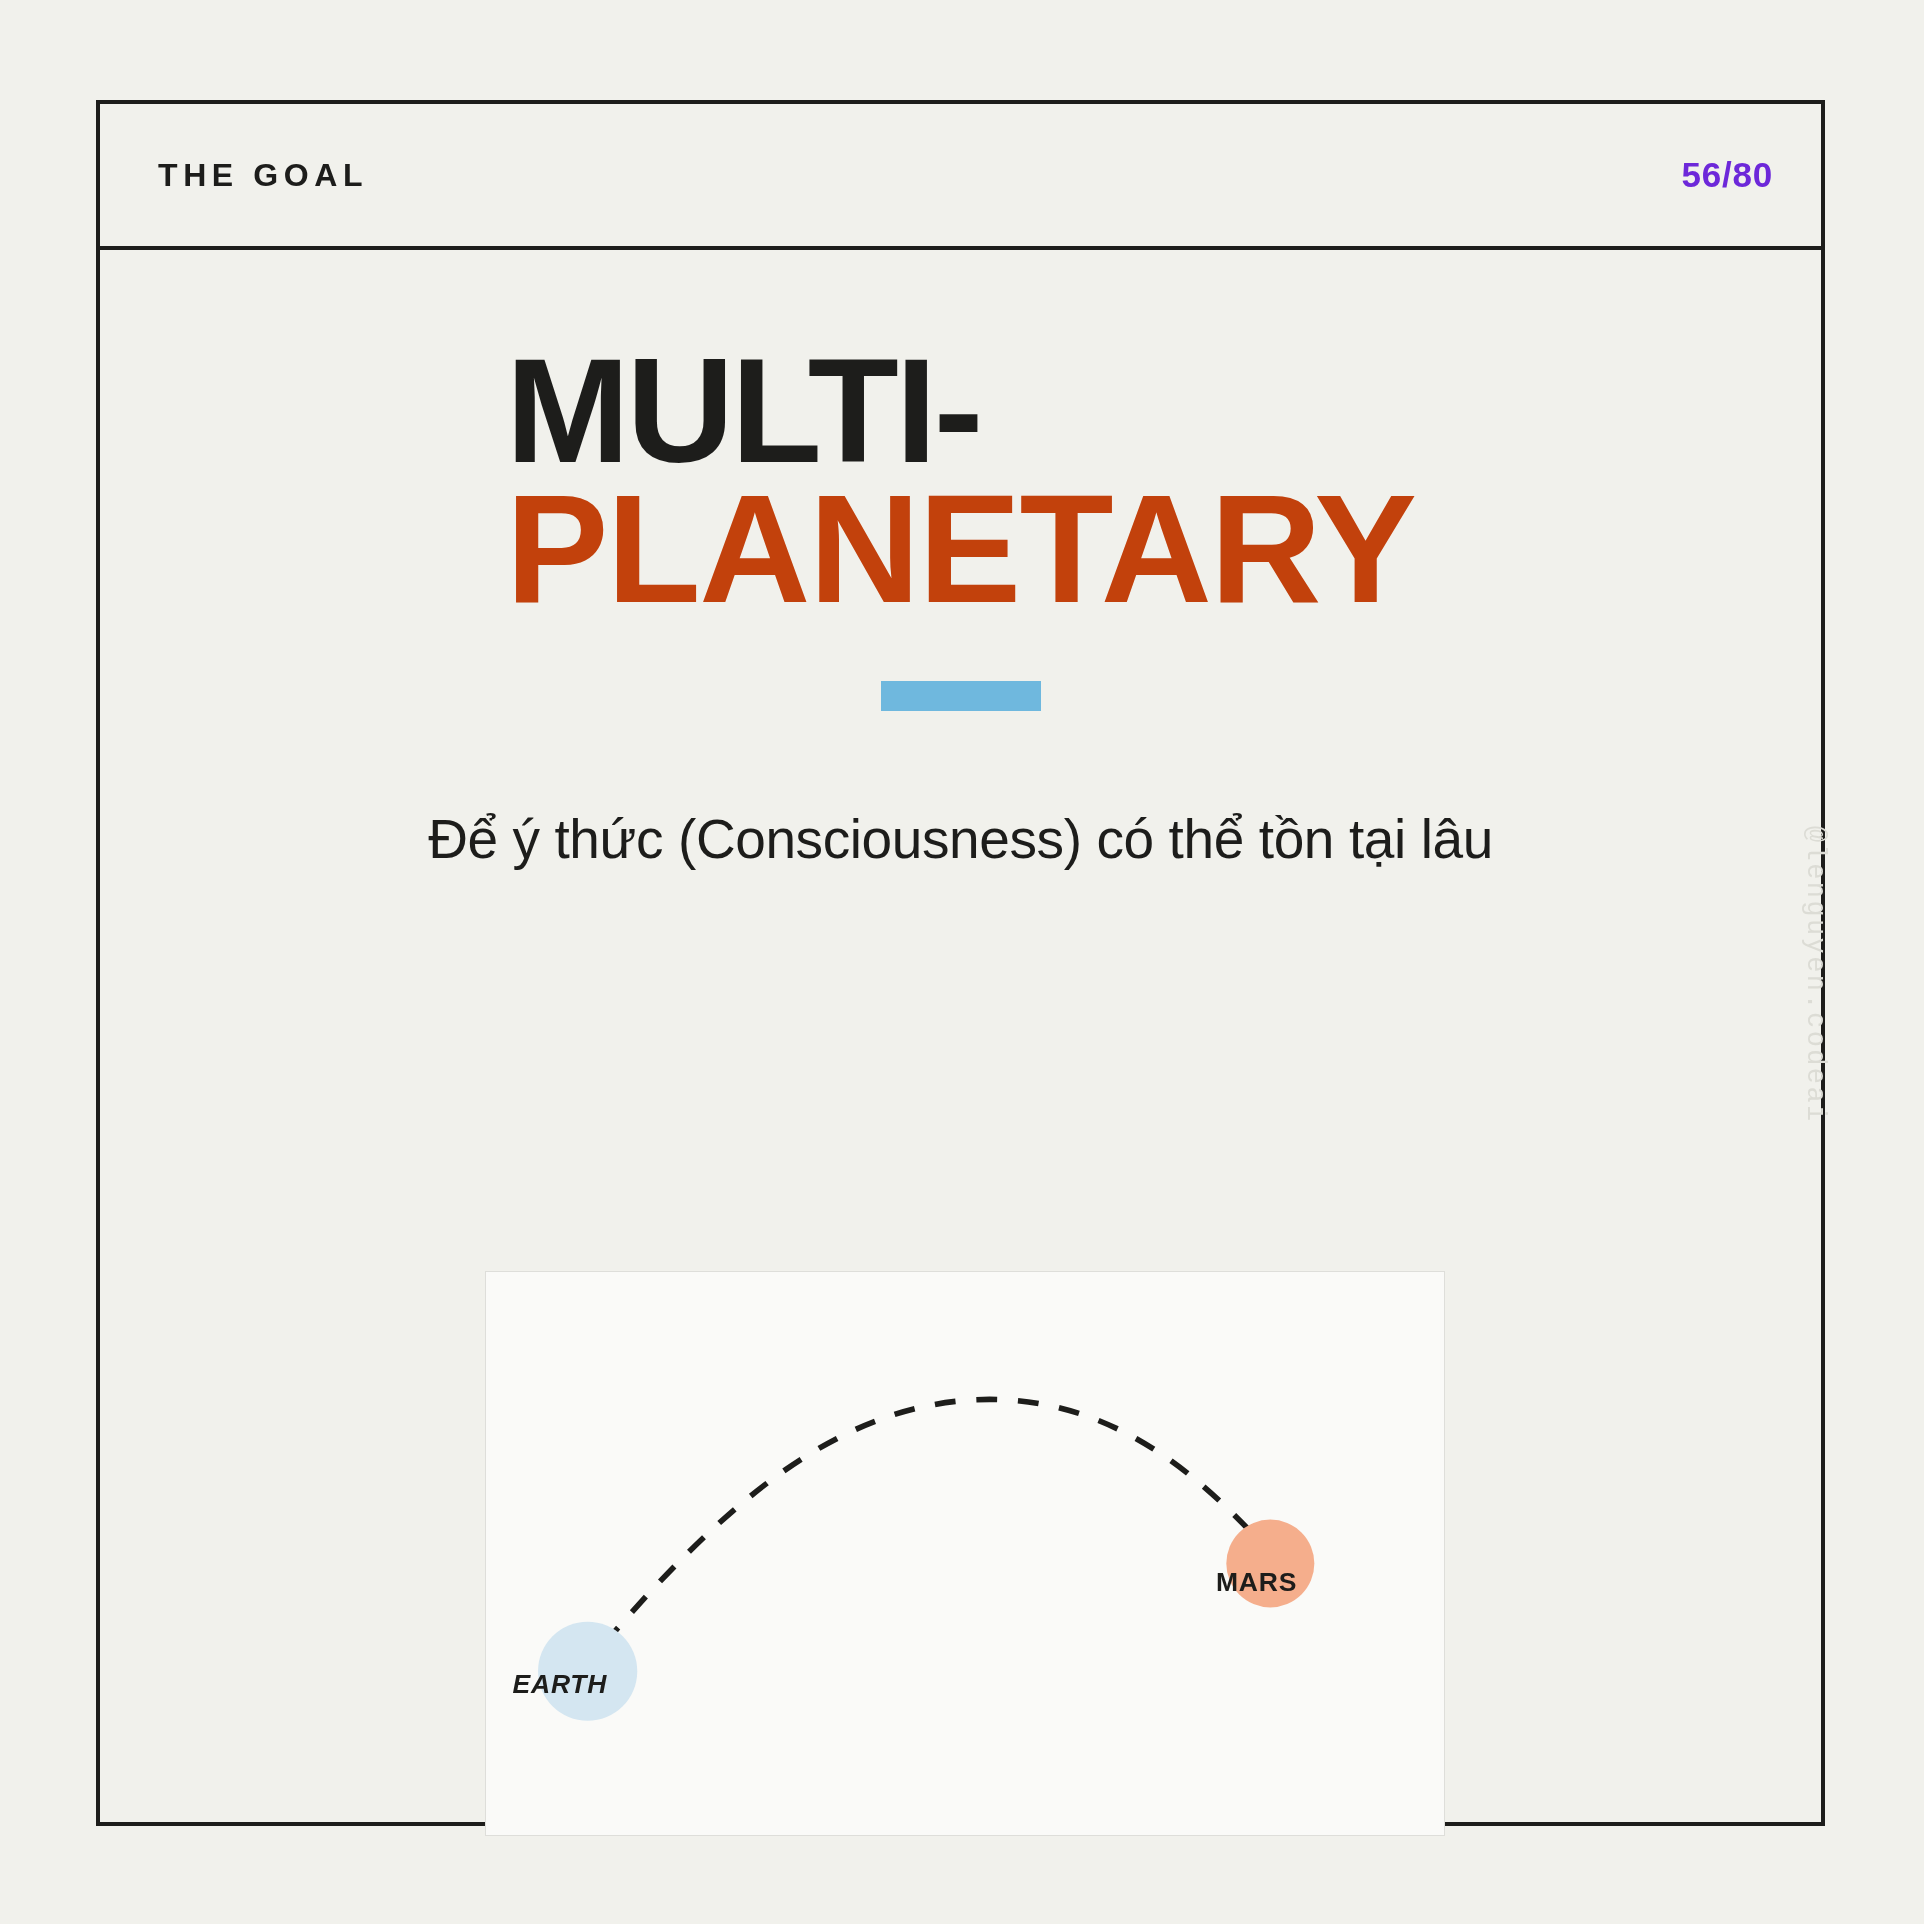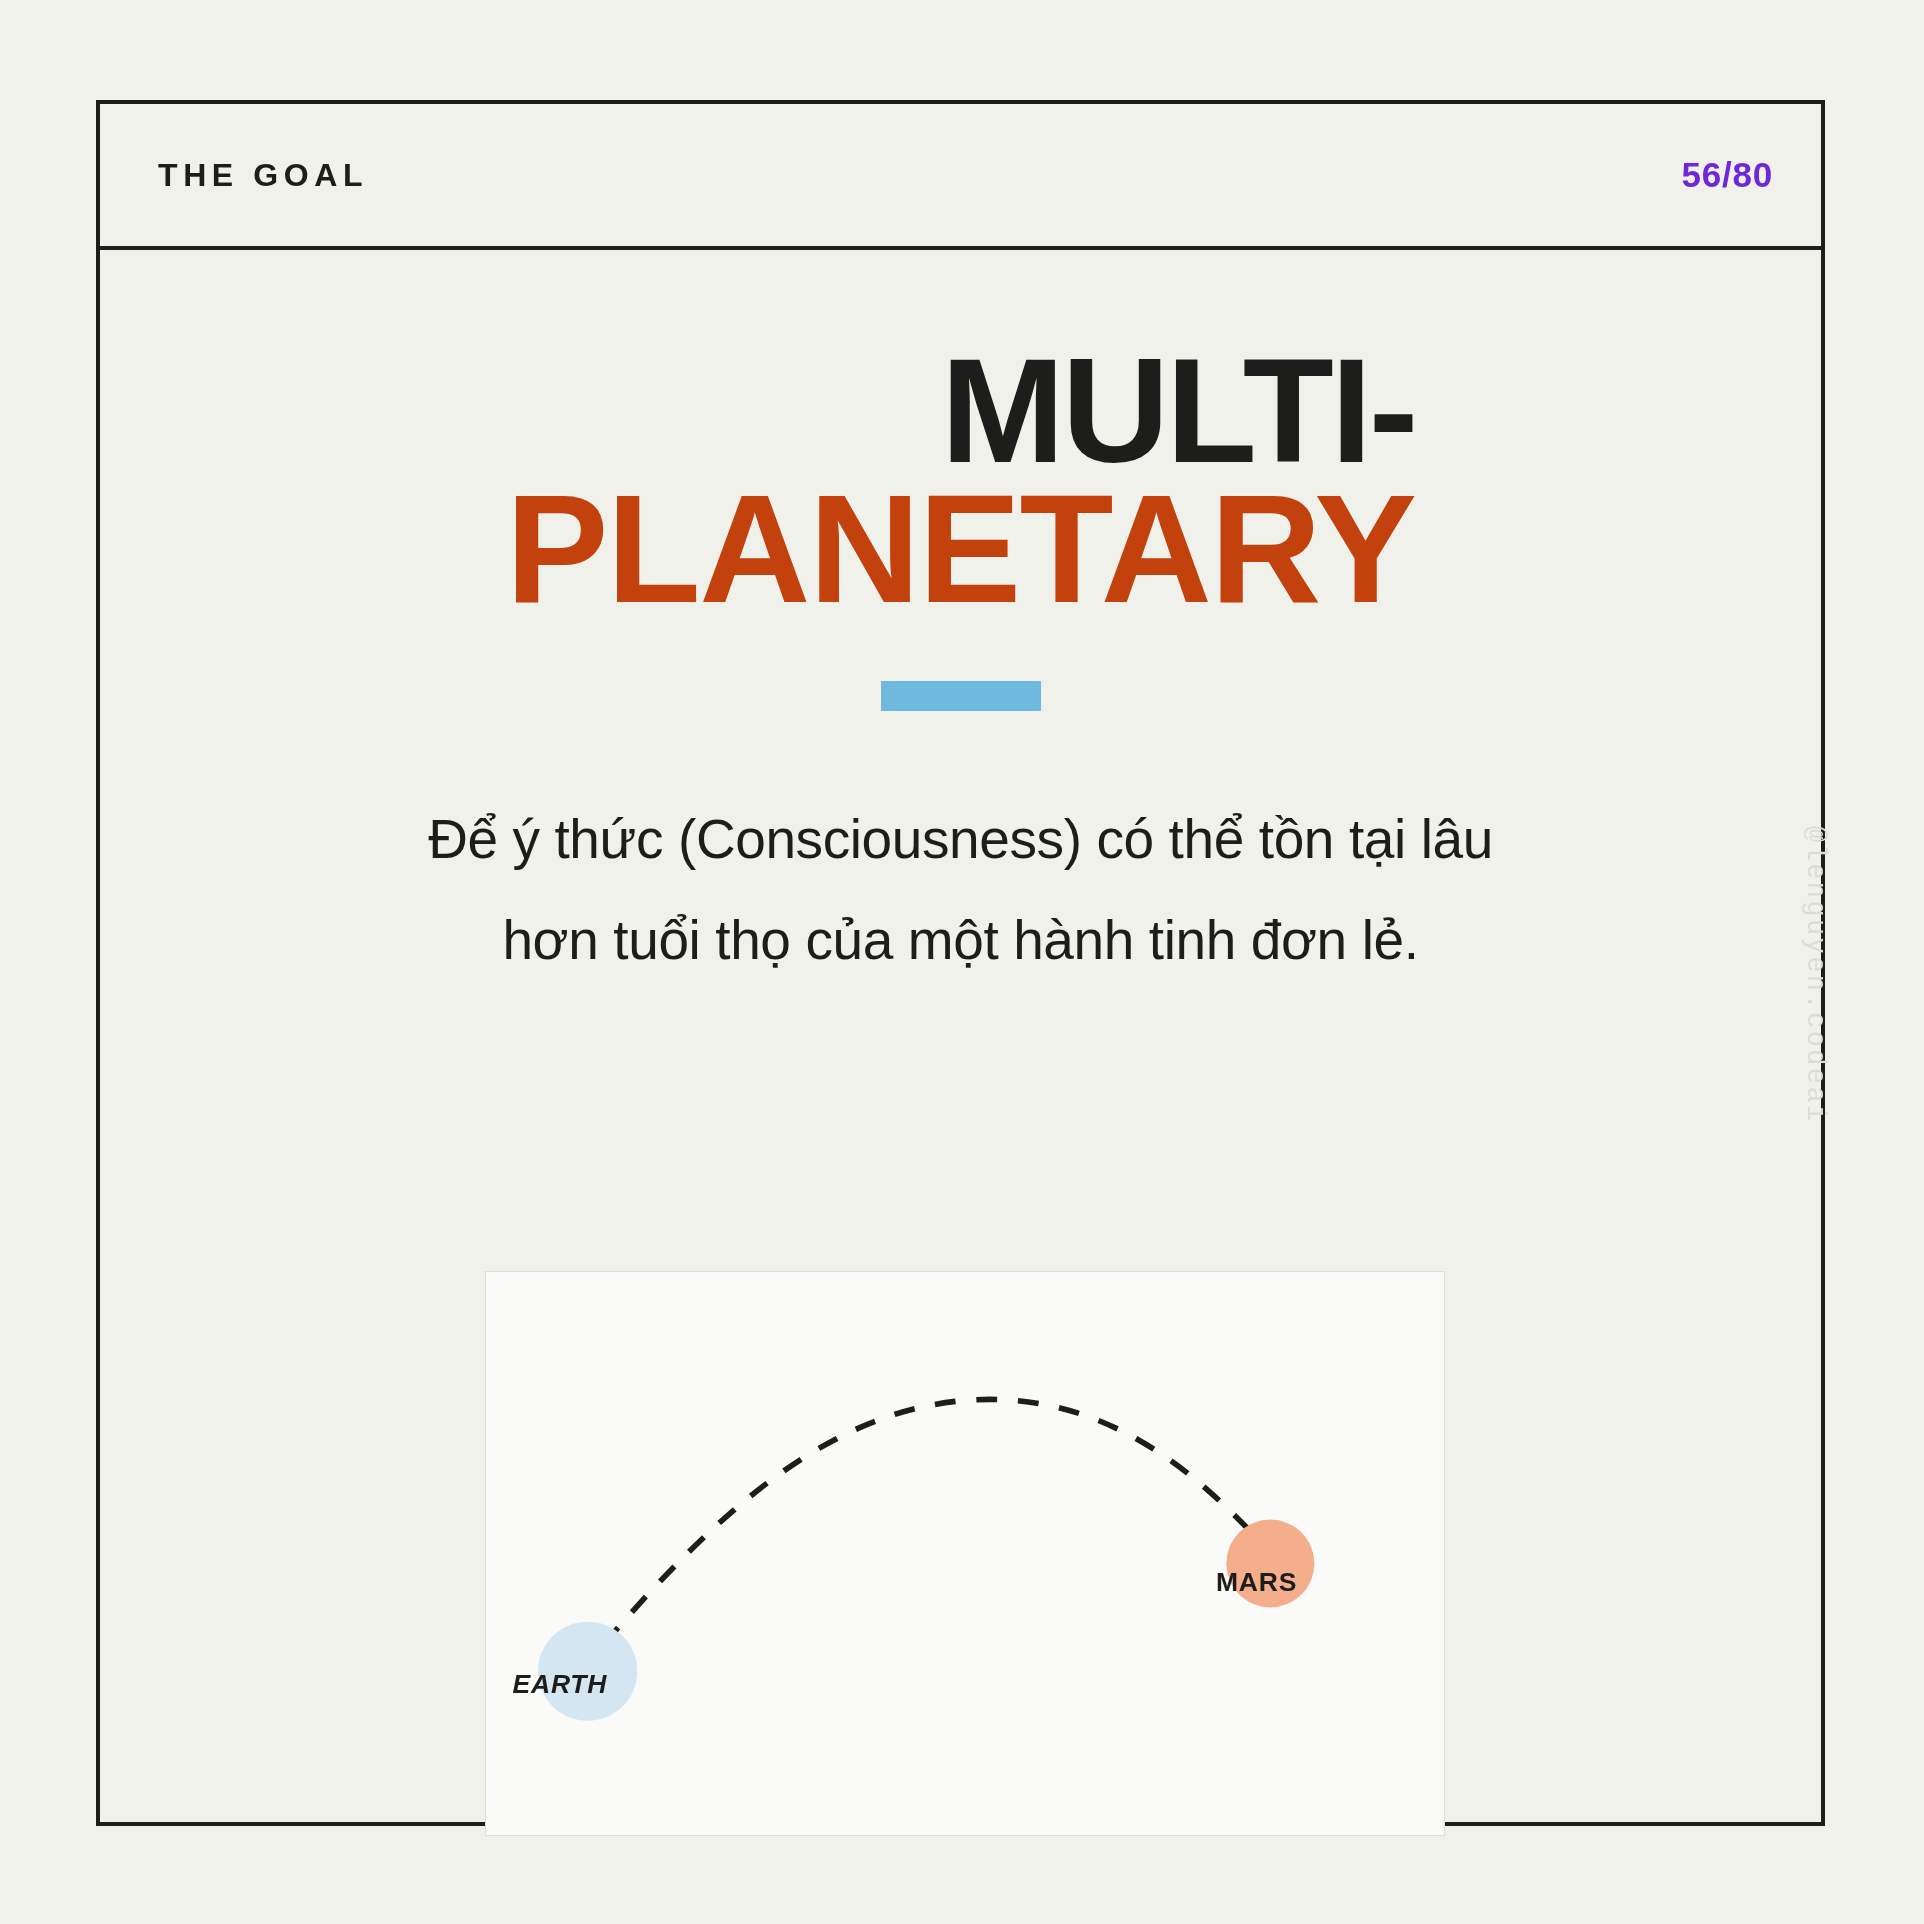--- a/index.html
+++ b/index.html
@@ -62,21 +62,21 @@
     top: 146px;
     right: 0;
     bottom: 0;
     display: flex;
     flex-direction: column;
     align-items: center;
   }
 
   .title-block {
     margin-top: 92px;
-    text-align: right;
+    text-align: left;
     line-height: 0.92;
   }
   .title-line {
     font-size: 149px;
     font-weight: bold;
     letter-spacing: -3.2px;
     display: block;
     font-family: "Liberation Sans", sans-serif;
   }
   .title-line-1 { color: #1d1d1b; }
@@ -160,21 +160,20 @@
 
     <div class="title-block">
       <span class="title-line title-line-1">MULTI-</span>
       <span class="title-line title-line-2">PLANETARY</span>
     </div>
 
     <div class="accent-bar"></div>
 
     <div class="body-text">
       <span class="line">Để ý thức (Consciousness) có thể tồn tại lâu</span>
-      <span class="line">hơn tuổi thọ của một hành tinh đơn lẻ.</span>
     </div>
 
     <div class="diagram-panel">
       <svg class="diagram-svg" viewBox="0 0 1197 705" preserveAspectRatio="none">
         <path d="M 148 465 C 290 300, 430 170, 610 160 C 770 152, 880 245, 960 330" fill="none" stroke="#1d1d1b" stroke-width="7" stroke-dasharray="26 26" stroke-linecap="butt"></path>
         <circle cx="127" cy="500" r="62" fill="#d4e6f1"></circle>
         <circle cx="980" cy="365" r="55" fill="#f5ae8c"></circle>
       </svg>
       <div class="planet-label label-earth">EARTH</div>
       <div class="planet-label label-mars">MARS</div>

